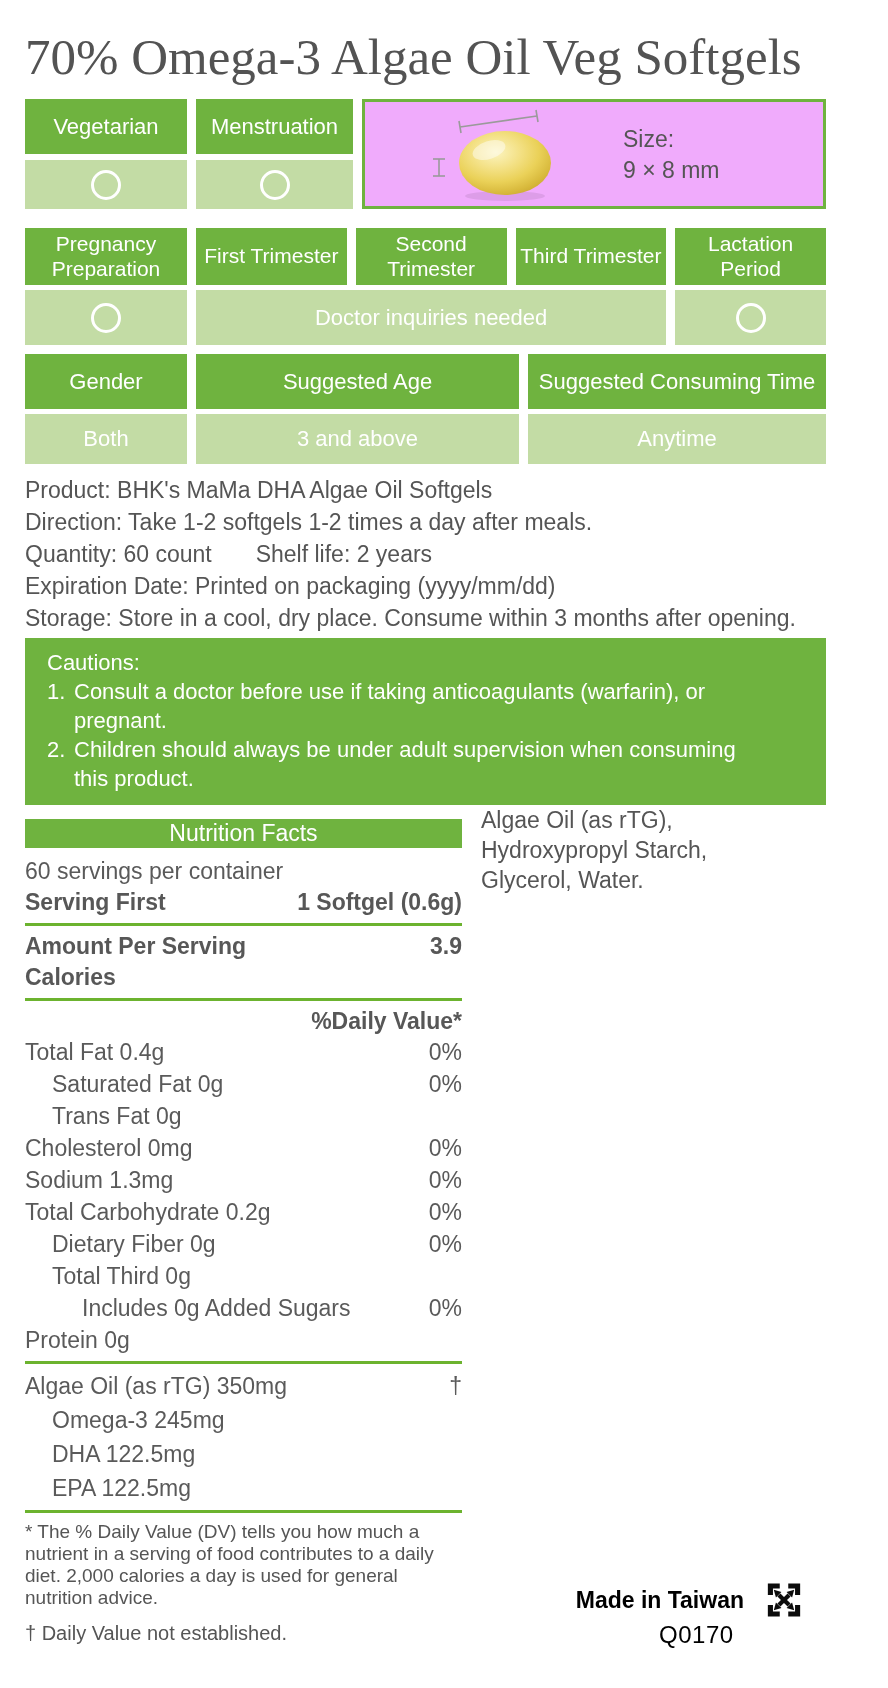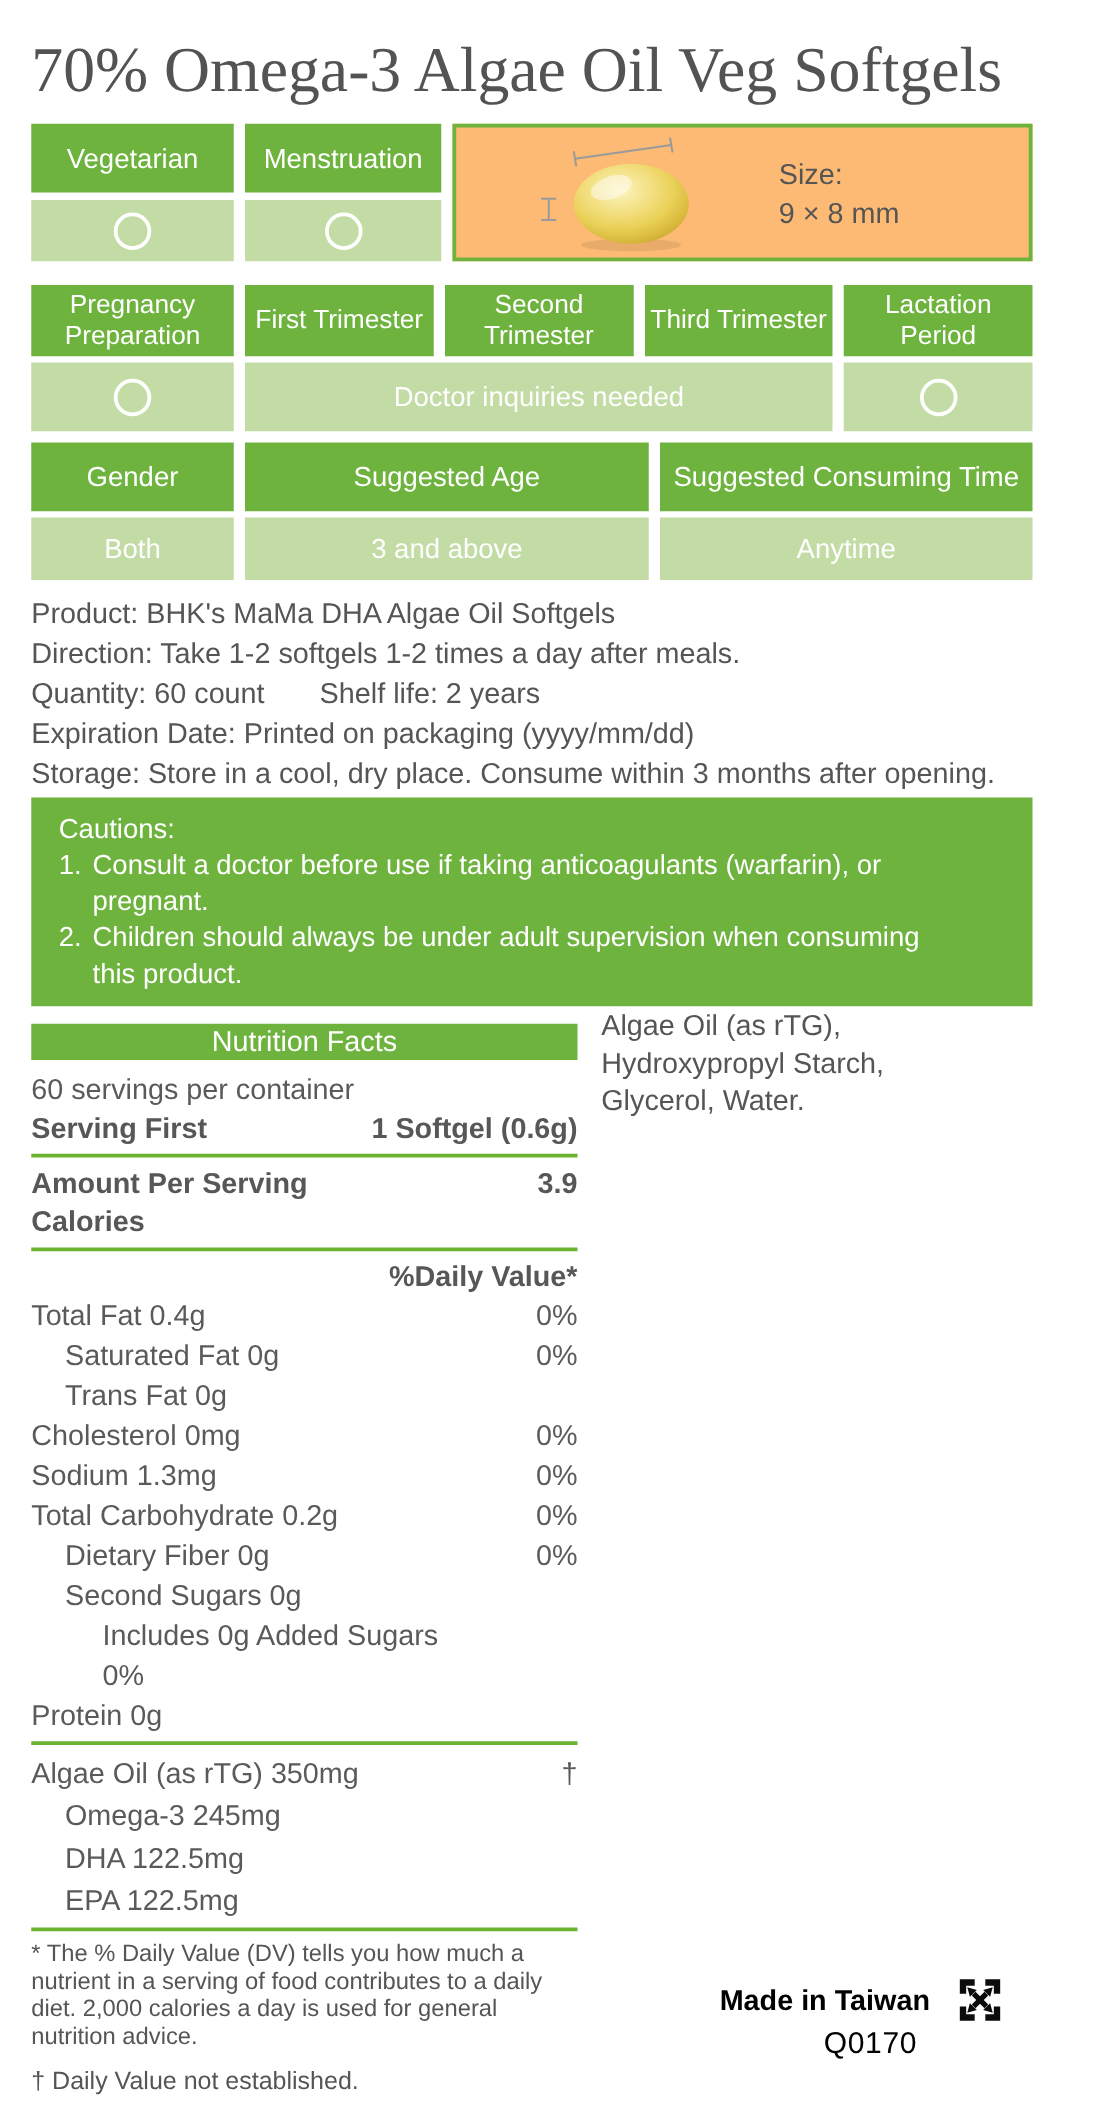--- a/index.html
+++ b/index.html
@@ -25,21 +25,21 @@
   }
   .grid2 .hcell{font-size:21px;}
   .vcell{
     background:#C3DCA5;color:#fff;display:flex;align-items:center;justify-content:center;
     font-size:22px;
   }
   .oring{width:24px;height:24px;border:3px solid #fff;border-radius:50%;}
   .span3{grid-column:2 / span 3;}
   
   .sizebox{
-    grid-column:3;grid-row:1 / span 2;border:3px solid #6FB33F;background:#fdba74;position:relative;
+    grid-column:3;grid-row:1 / span 2;border:3px solid #6FB33F;background:#f0abfc;position:relative;
   }
   .sizebox svg{position:absolute;left:0;top:0;}
   .size-text{position:absolute;left:258px;top:22px;font-size:23px;line-height:31px;color:#555;}
   
   .info{margin-top:10px;font-size:23px;line-height:32px;color:#555;}
   .info p{margin:0;}
   .info .gap{display:inline-block;width:44px;}
   
   .cautions{
     margin-top:4px;background:#6FB33F;color:#fff;font-size:22px;line-height:29px;
@@ -56,21 +56,21 @@
   }
   .nf-line{font-size:23px;line-height:31px;color:#5a5a5a;}
   .nf-servings{margin-top:8px;}
   .nf-flex{display:flex;justify-content:space-between;}
   .b{font-weight:600;color:#575757;}
   .nf-sep{border-top:3px solid #6CB32F;margin:5px 0;}
   .nf-dv{font-weight:600;text-align:right;font-size:23px;line-height:30px;margin-top:5px;color:#575757;}
   .nf-row{display:flex;justify-content:space-between;font-size:23px;line-height:32px;color:#5a5a5a;}
   .supp .nf-row{line-height:34px;}
   .i1{padding-left:27px;}
-  .i2{padding-left:57px;flex-direction:column;}
+  .i2{padding-left:57px;}
   .nf-foot{margin-top:8px;font-size:19px;line-height:22px;color:#555;width:442px;}
   .nf-dagger{margin-top:13px;font-size:20px;color:#555;}
   
   .ingredients{position:absolute;left:456px;top:-14px;font-size:23px;line-height:30px;color:#555;}
   
   .footer{position:absolute;top:1581px;right:35px;}
   .footer-row{display:flex;align-items:center;justify-content:center;gap:23px;padding-right:16px;}
   .made-in{font-size:23px;font-weight:600;color:#000;}
   .code{text-align:center;font-size:24px;color:#000;margin-top:2px;letter-spacing:0.5px;}
 </style>
@@ -206,21 +206,21 @@
         </div>
       <div class="nf-row">
           <span>Total Carbohydrate 0.2g</span>
           <span>0%</span>
         </div>
       <div class="nf-row i1">
           <span>Dietary Fiber 0g</span>
           <span>0%</span>
         </div>
       <div class="nf-row i1">
-          <span>Second Sugars 0g</span>
+          <span>Total Third 0g</span>
           <span></span>
         </div>
       <div class="nf-row i2">
           <span>Includes 0g Added Sugars</span>
           <span>0%</span>
         </div>
       <div class="nf-row">
           <span>Protein 0g</span>
           <span></span>
         </div>

